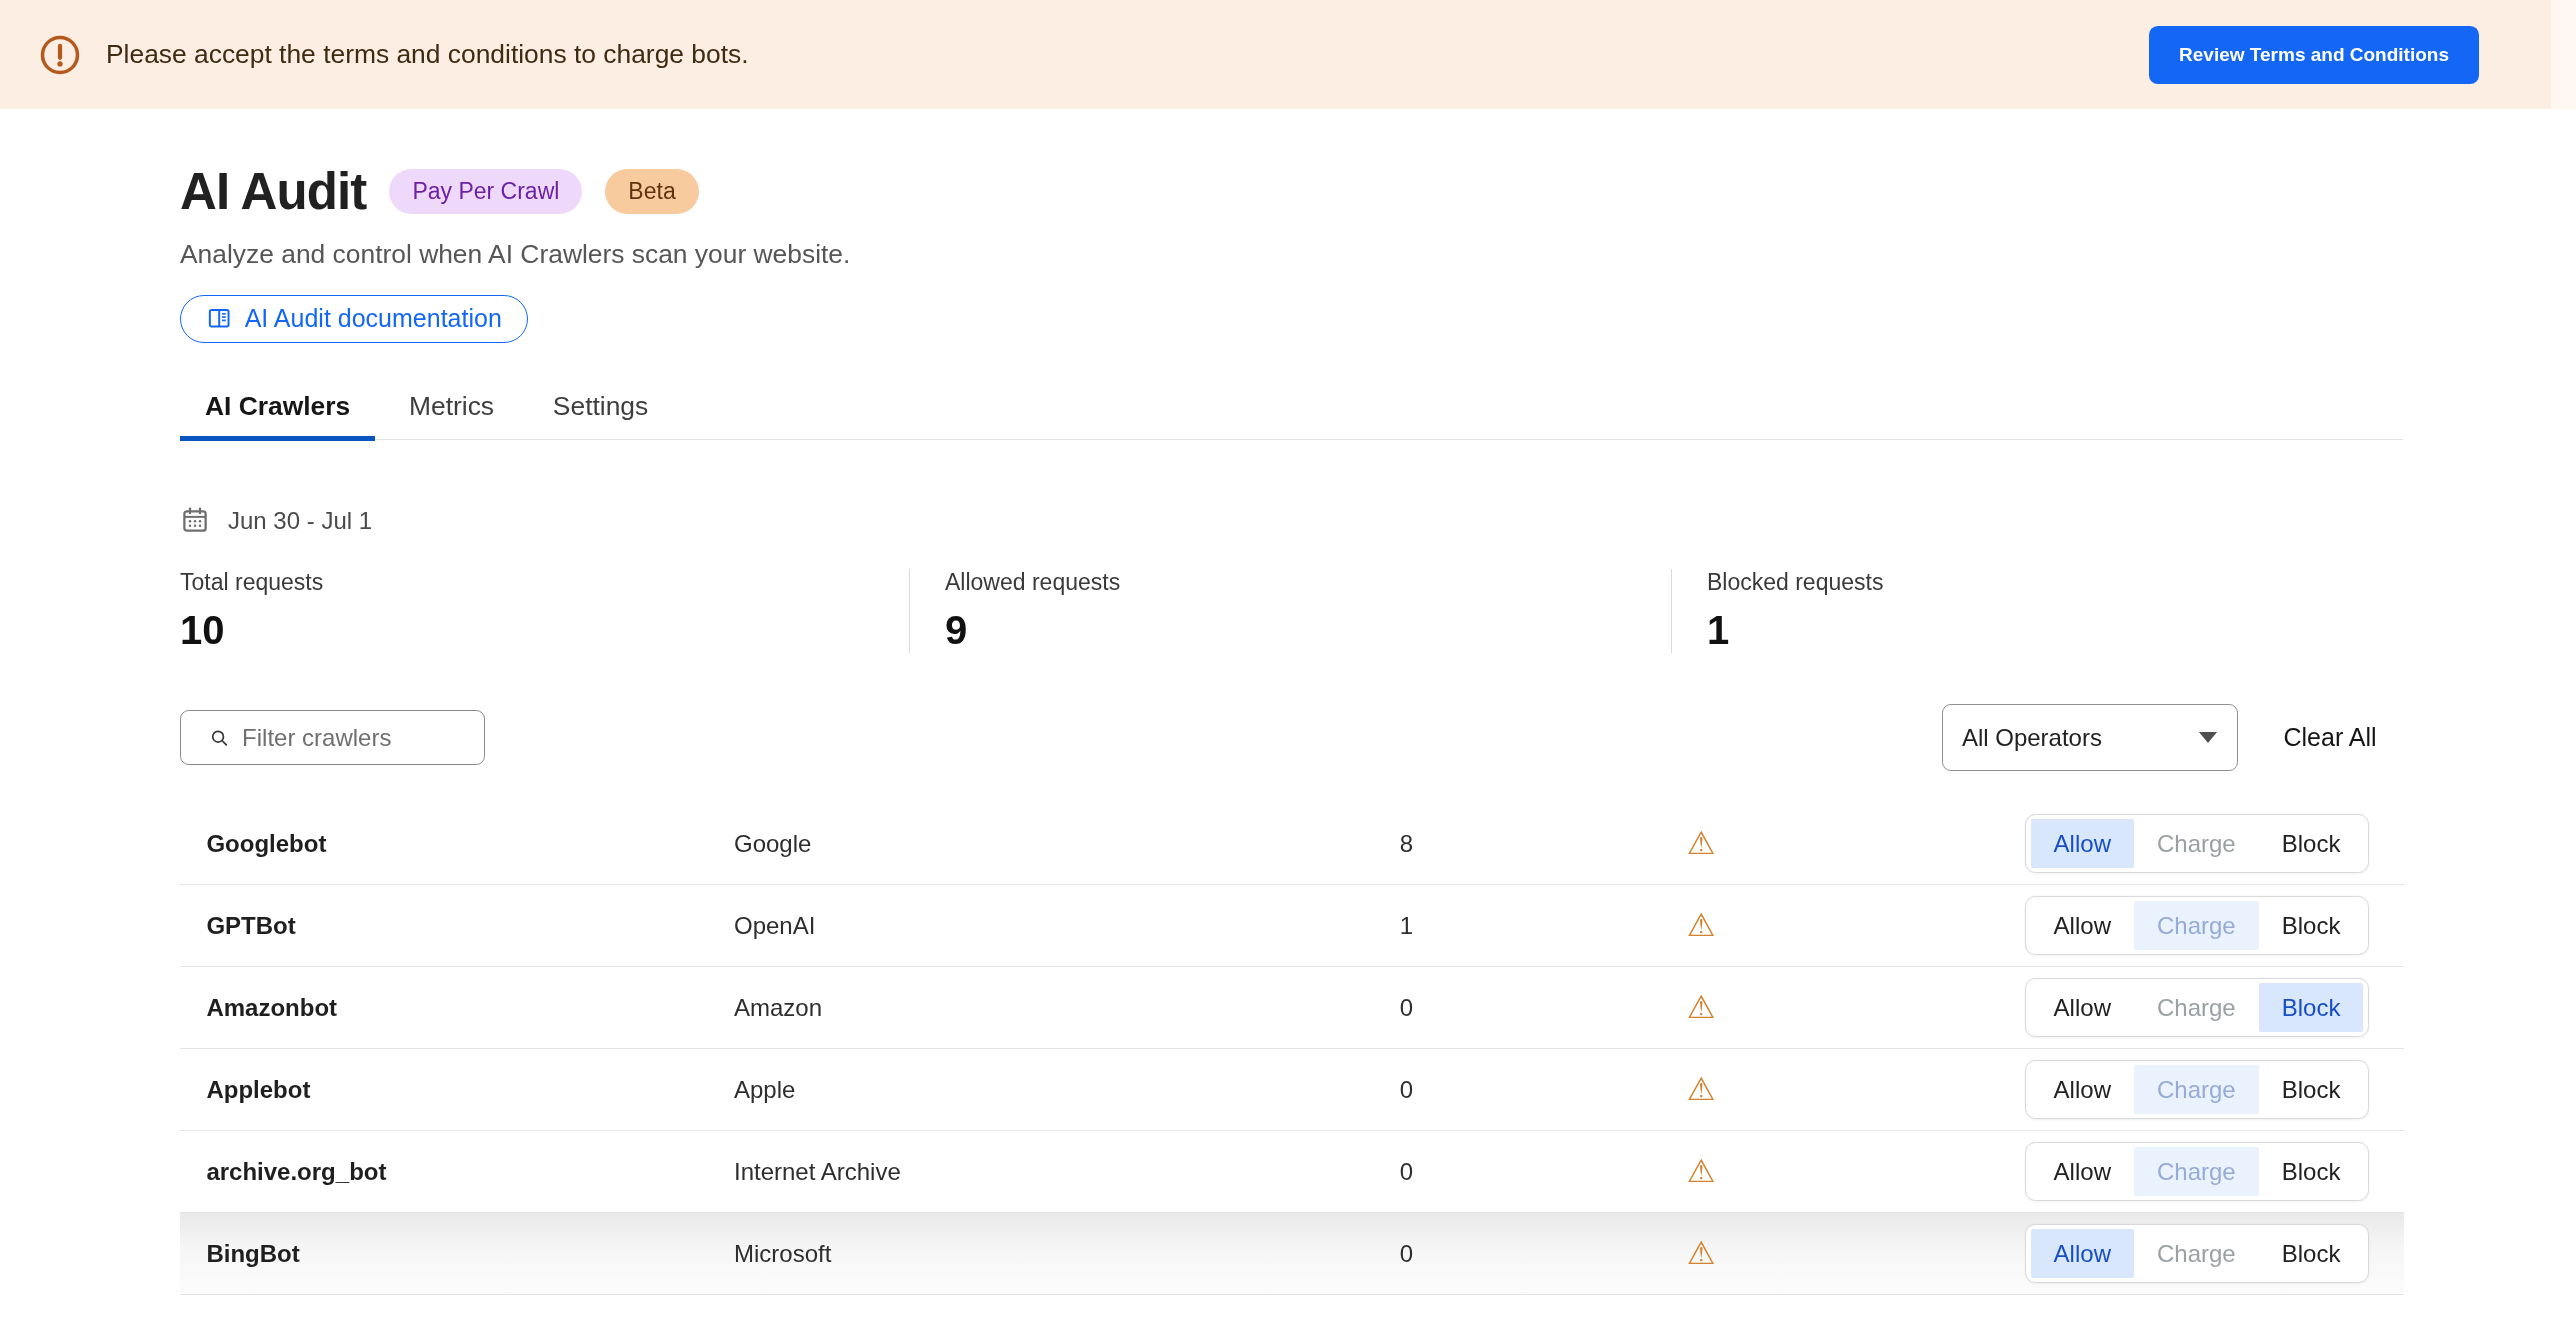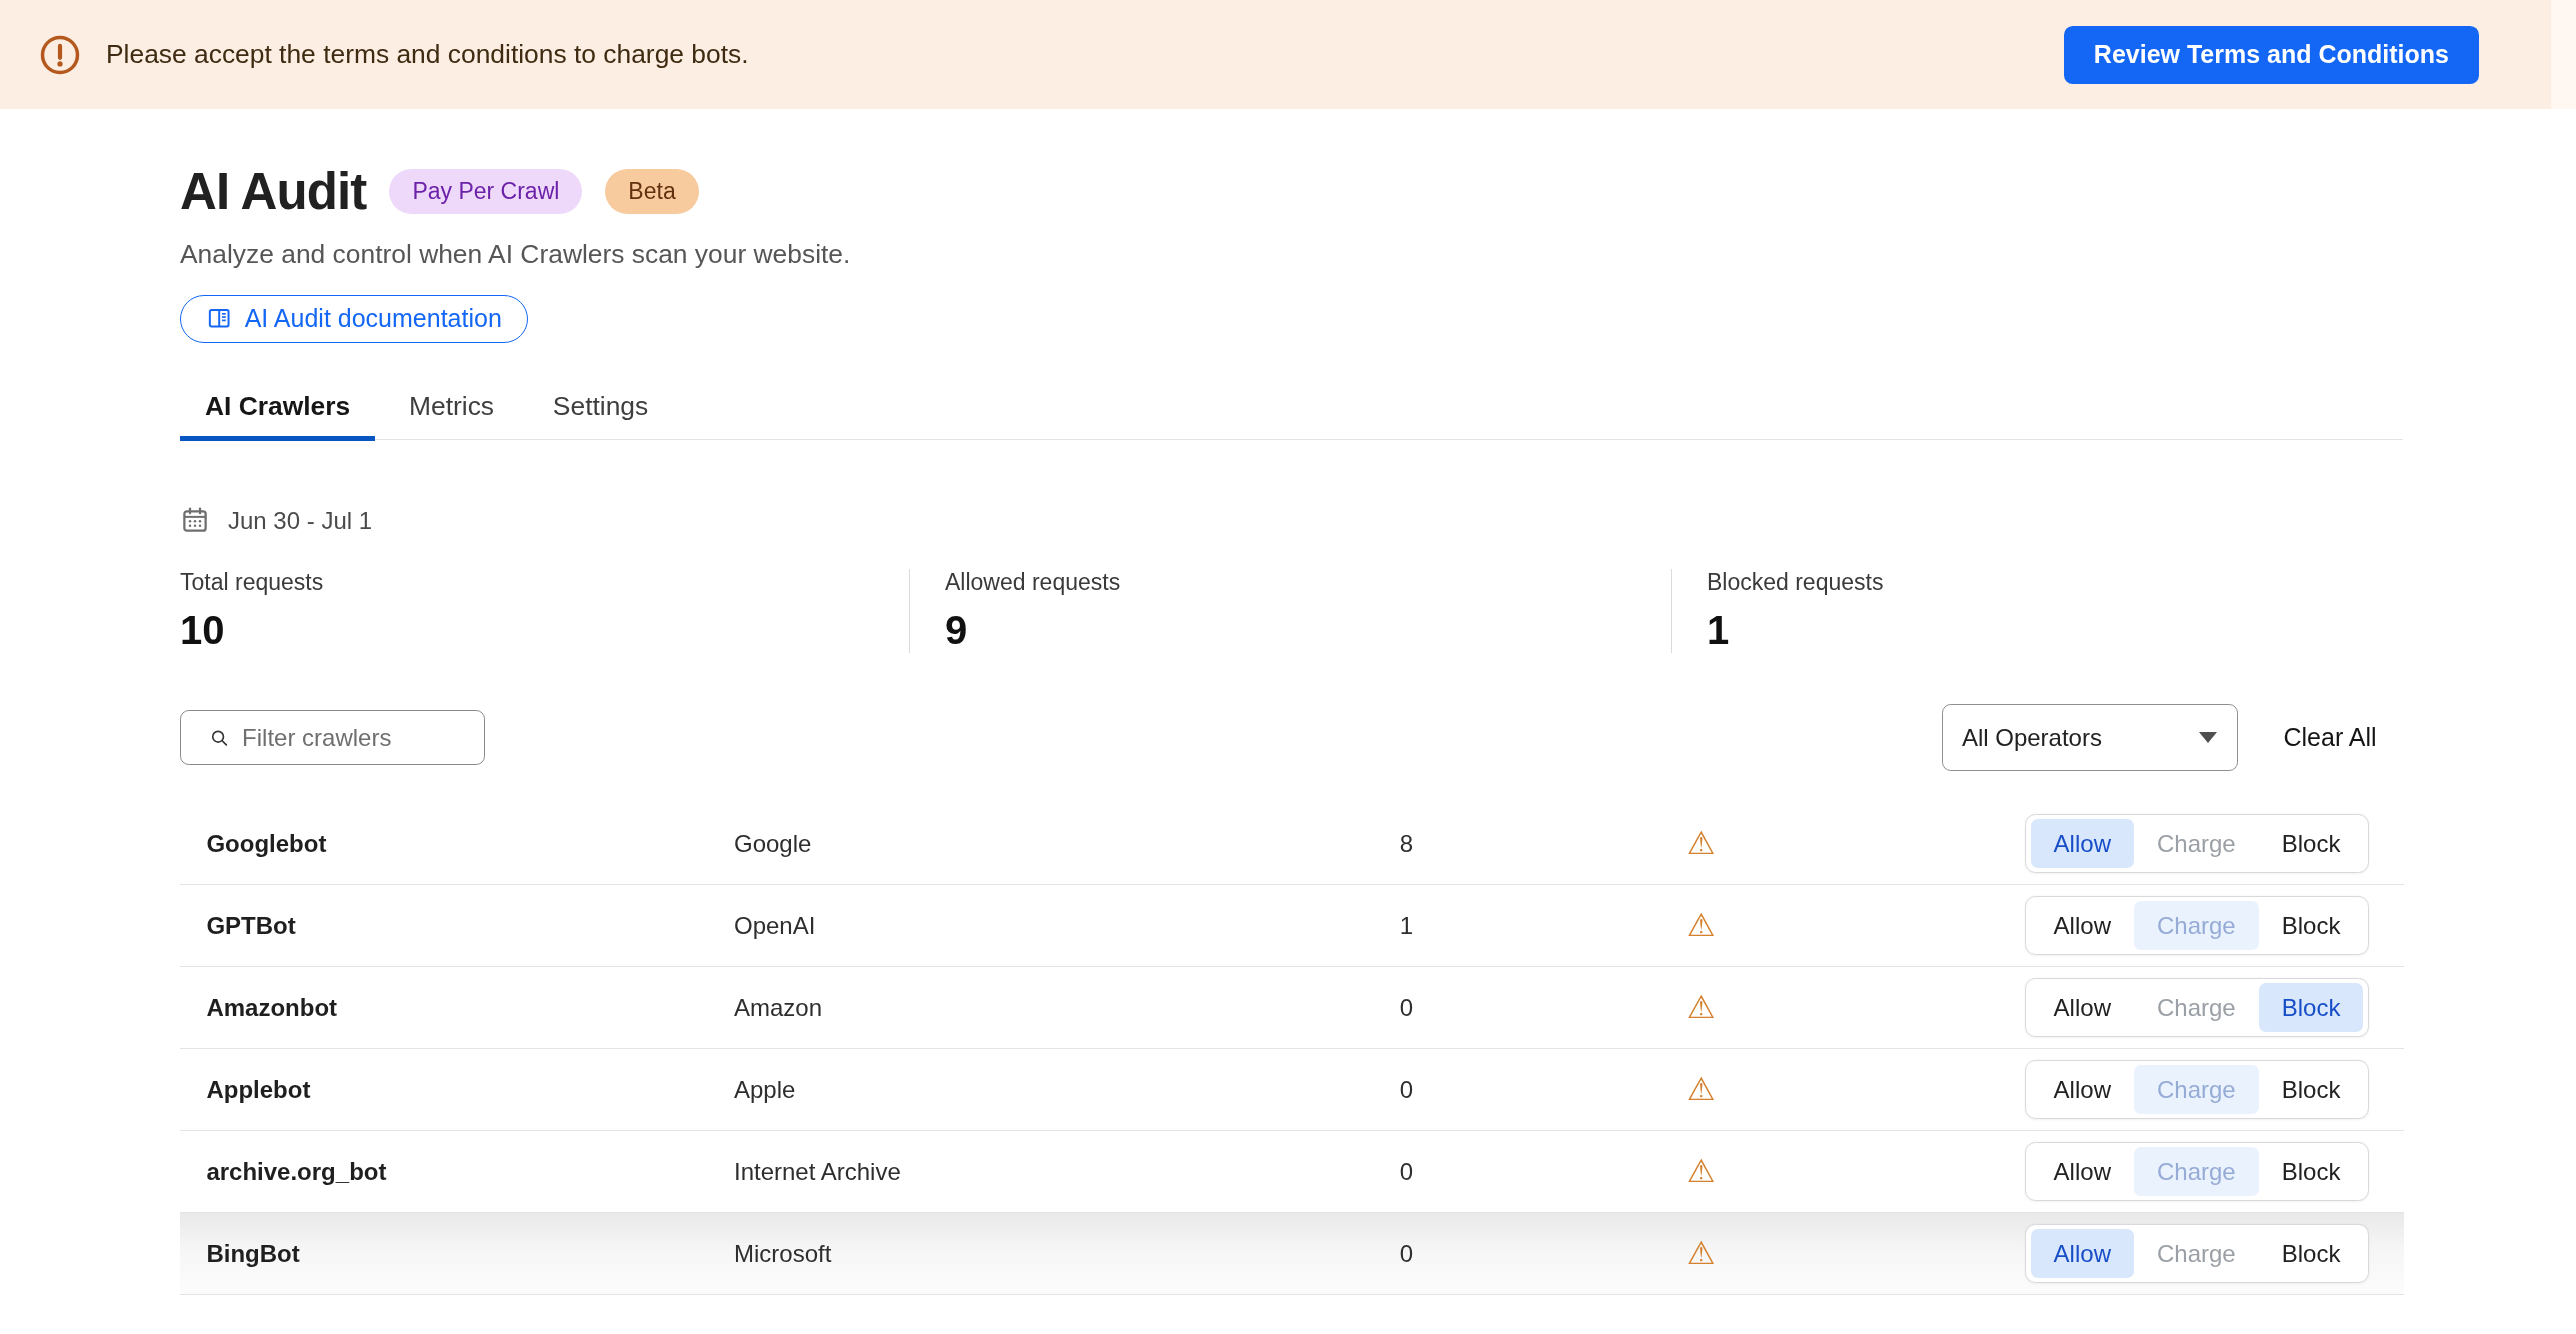--- a/index.html
+++ b/index.html
@@ -5,21 +5,21 @@
   * { margin:0; padding:0; box-sizing:border-box; }
   html,body { width:2576px; height:1335px; overflow:hidden; background:#ffffff;
     font-family:"Liberation Sans", sans-serif; color:#222; }
 
   
   .banner { height:109px; background:#FCEEE2; display:flex; align-items:center;
     padding:0 97px 0 39px; }
   .banner-icon { width:42px; height:42px; flex:0 0 auto; }
   .banner-msg { margin-left:25px; font-size:26.4px; color:#3F2B12; flex:1; }
   .banner-cta { background:#1467F5; color:#fff; border:none; border-radius:8.8px;
-    height:58px; padding:0 30px; font-size:25px; font-weight:600; cursor:pointer;
+    height:58px; padding:0 30px; font-size:19px; font-weight:600; cursor:pointer;
     font-family:"Liberation Sans", sans-serif; }
 
   
   .main { padding:53px 173px 0 180px; }
 
   .title-row { display:flex; align-items:center; gap:23px; }
   .page-title { font-size:51px; font-weight:700; color:#212121; letter-spacing:-0.9px; }
   .badge { border-radius:23px; font-size:23px; padding:8.8px 23px; white-space:nowrap; }
   .badge-purple { background:#EFD9FB; color:#6B21A8; }
   .badge-orange { background:#F7CB9D; color:#643110; }
@@ -76,21 +76,21 @@
   .c-operator { color:#2E2E2E; }
   .c-requests { text-align:right; color:#2E2E2E; }
   .c-violations { text-align:center; }
   .c-action { text-align:center; }
   .warn-tri { font-size:32px; color:#D4822F; line-height:1; }
 
   .action-group { display:inline-flex; align-items:center; padding:4.4px;
     background:#fff; border:0.9px solid #D9D9D9; border-radius:10.6px;
     box-shadow:0 0.9px 2.6px rgba(0,0,0,0.06); }
   .seg { height:49px; padding:0 23px; border:none; background:transparent;
-    font-size:24px; border-radius:7px; cursor:pointer; color:#222;
+    font-size:24px; border-radius:2px; cursor:pointer; color:#222;
     font-family:"Liberation Sans", sans-serif; }
   .seg.dim { color:#9AA0A6; }
   .seg.sel { background:#D8E7FC; color:#174EC8; font-weight:500; }
   .seg.sel-muted { background:#EAF2FE; color:#96ABD6; }
 
   .scrollbar-track { position:fixed; top:0; right:0; width:25px; height:1335px;
     background:rgba(255,255,255,0.55); }
 
   .icon-svg { display:block; }
 </style>

